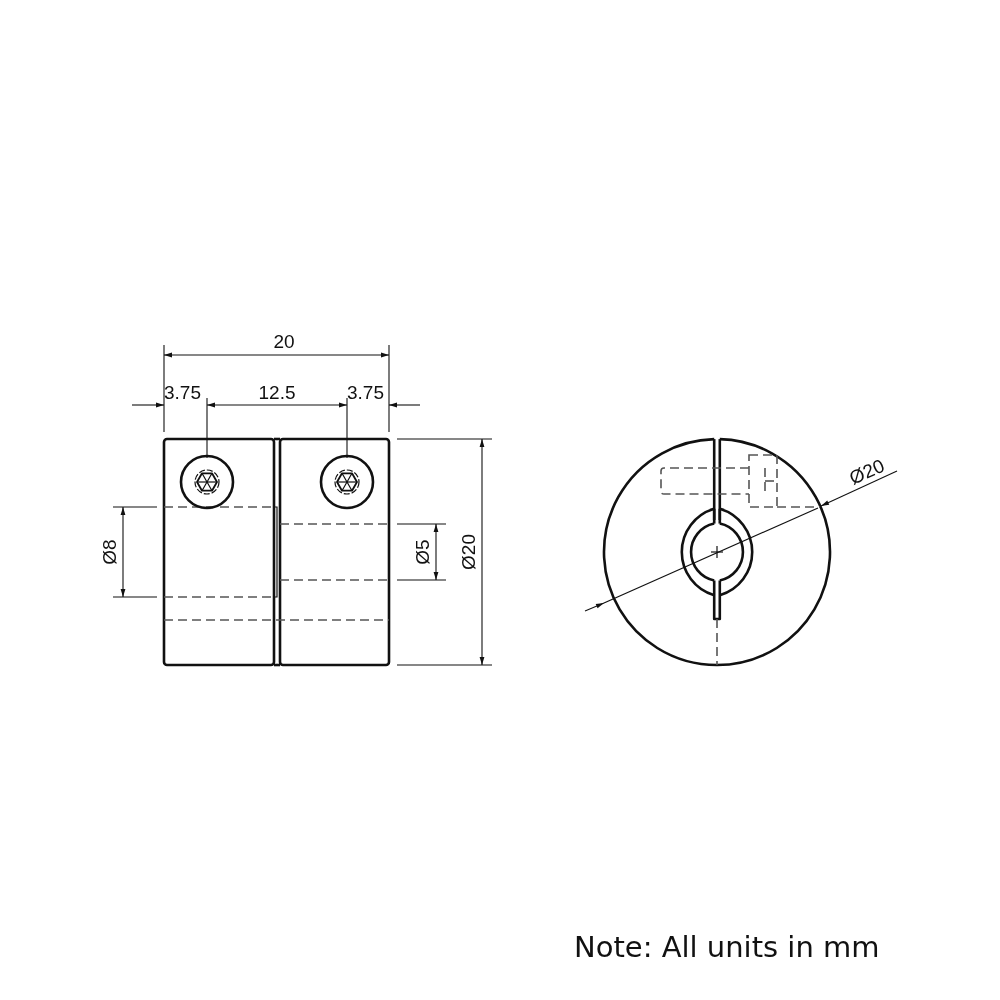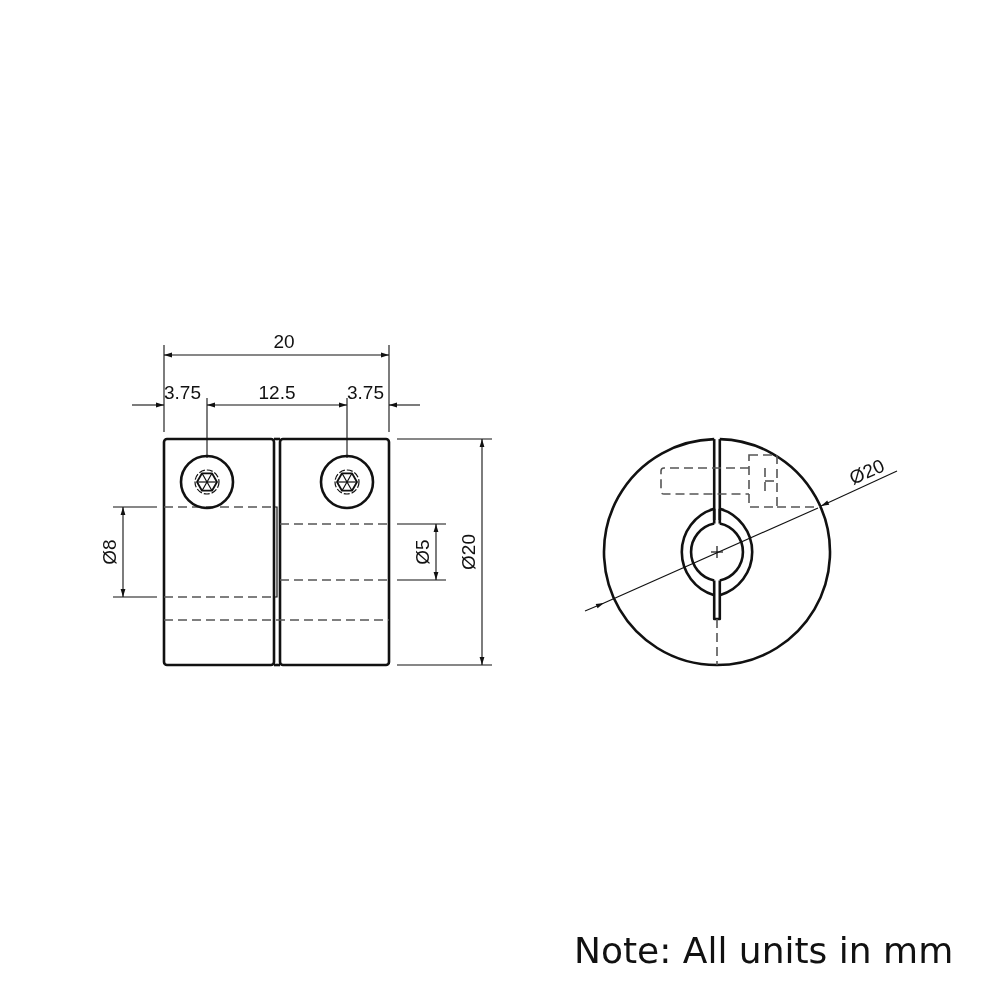--- a/index.html
+++ b/index.html
@@ -6,21 +6,21 @@
     body { width: 1000px; height: 1000px; position: relative; overflow: hidden; }
     svg { position: absolute; left: 0; top: 0; }
     .obj { stroke: #111; stroke-width: 2.6; fill: none; stroke-linejoin: round; }
     .thin { stroke: #111; stroke-width: 1.2; fill: none; }
     .hid { stroke: #555; stroke-width: 1.6; fill: none; stroke-dasharray: 9 5; }
     .dim { stroke: #111; stroke-width: 1.1; fill: none; }
     .arr { fill: #111; stroke: none; }
     .dimtext { font-family: "Liberation Sans", sans-serif; font-size: 19px; fill: #111; }
     .note {
       position: absolute; left: 574px; top: 930px;
-      font-family: "DejaVu Sans", sans-serif; font-size: 36px; color: #111;
+      font-family: "DejaVu Sans", sans-serif; font-size: 29px; color: #111;
       white-space: nowrap; letter-spacing: 0px;
     }
   </style>
 </head>
 <body>
 
 <svg width="1000" height="1000" viewBox="0 0 1000 1000">
   <defs>
     <marker id="ah" viewBox="0 0 10 10" refX="10" refY="5" markerWidth="12" markerHeight="8" orient="auto-start-reverse" markerUnits="userSpaceOnUse">
       <path d="M0,2 L10,5 L0,8 z" class="arr"></path>

